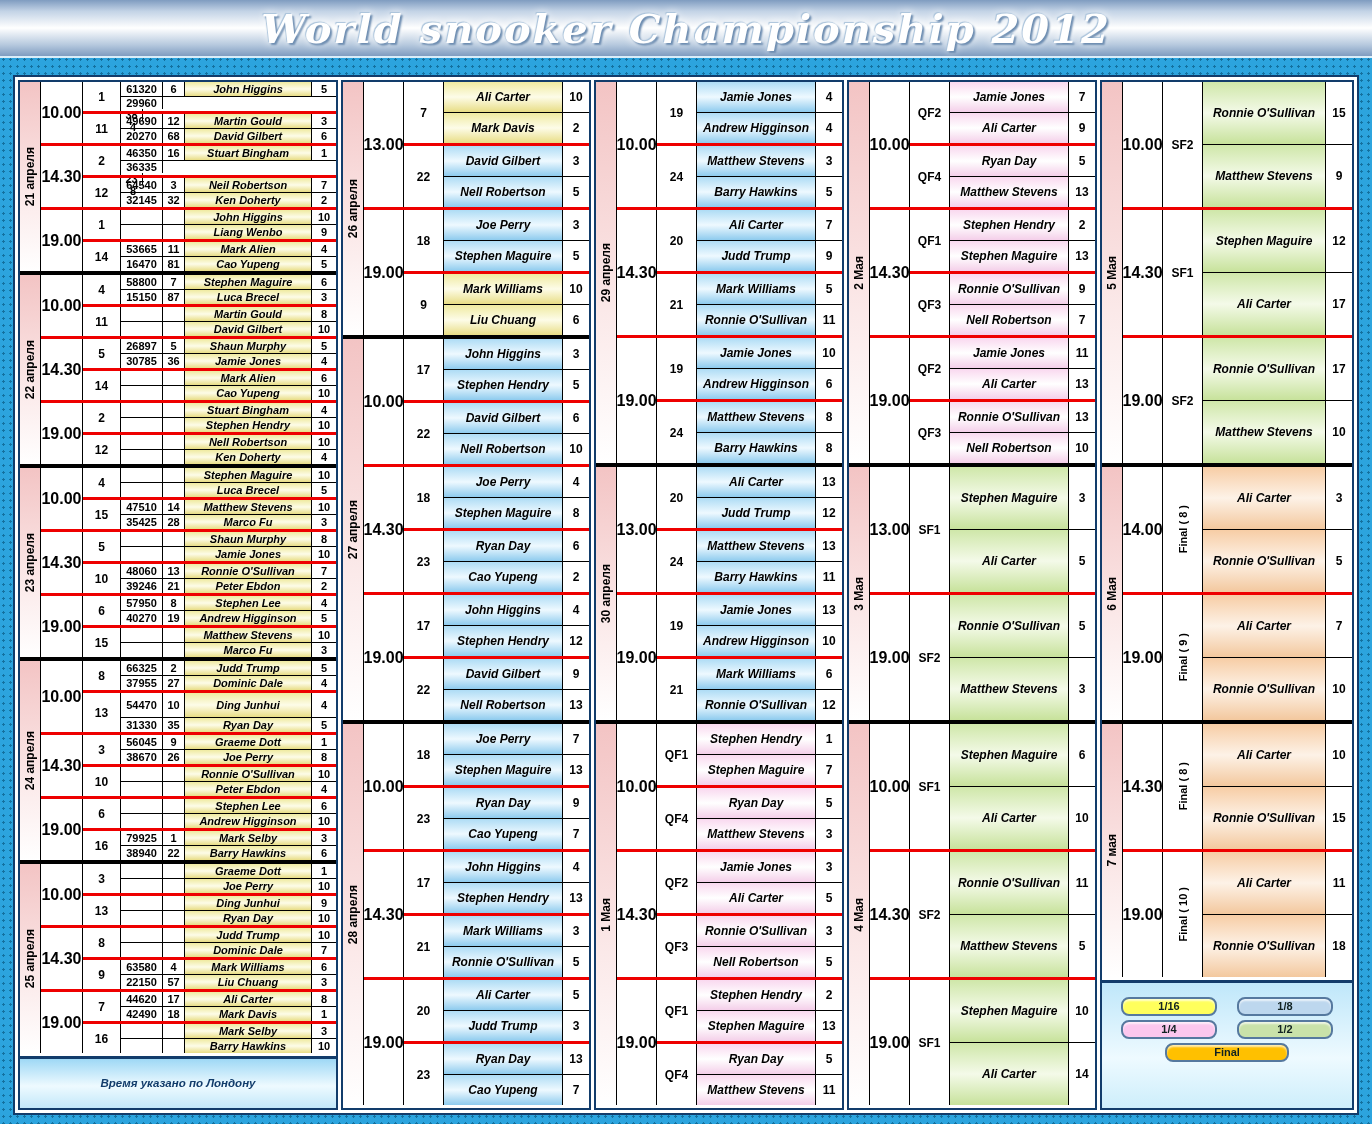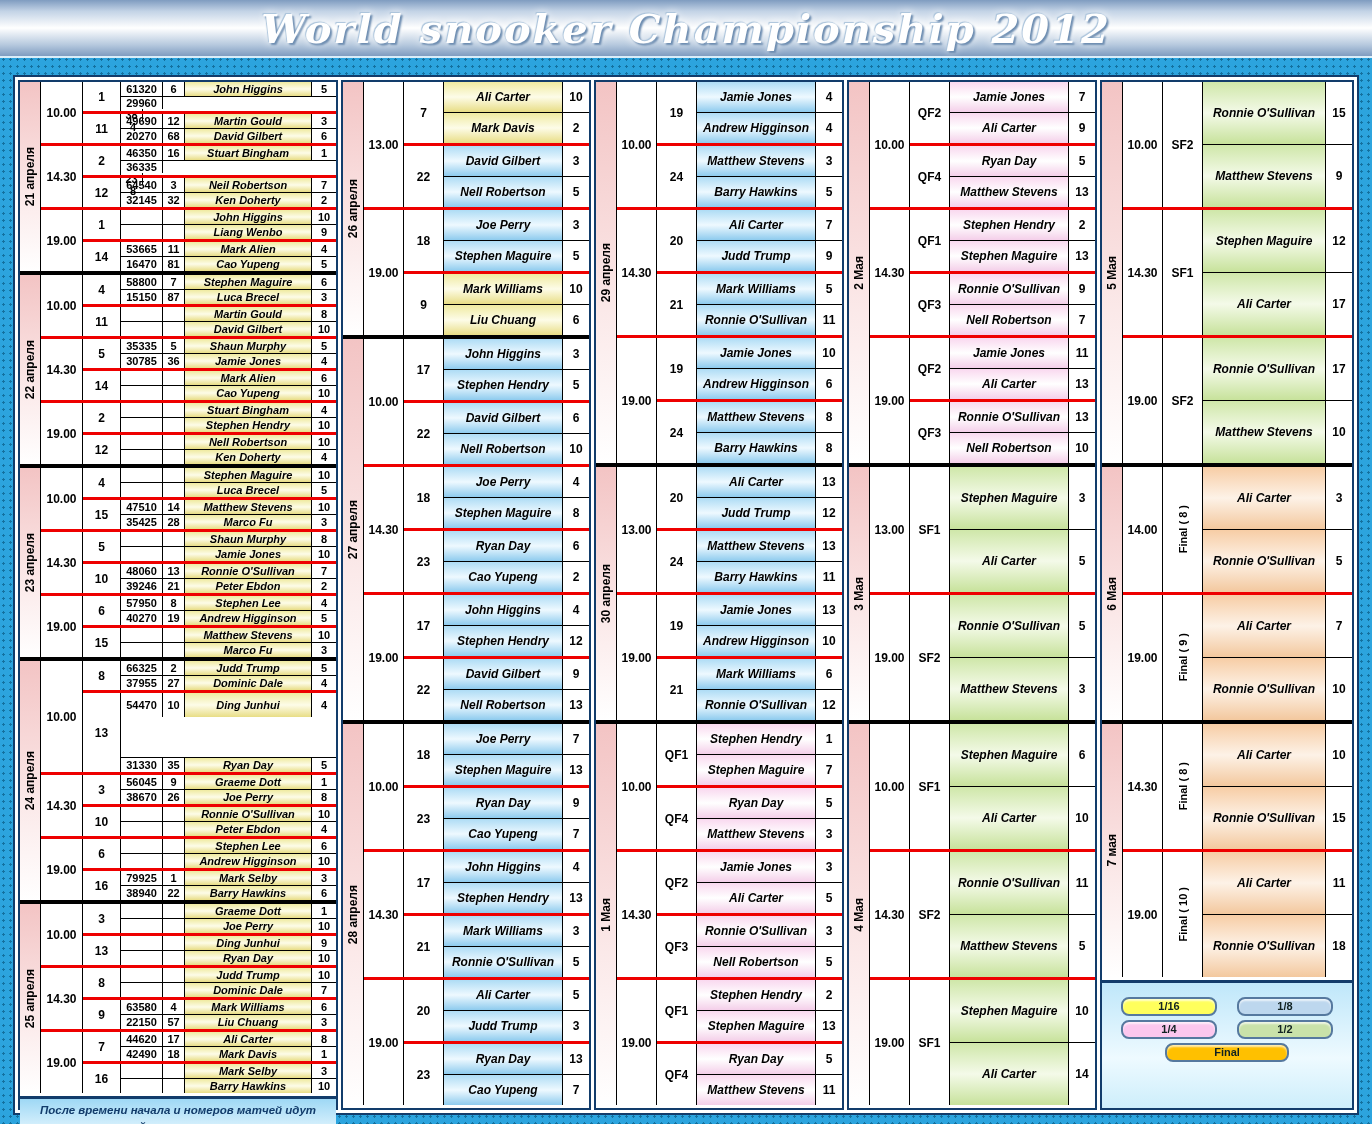--- a/index.html
+++ b/index.html
@@ -35,21 +35,21 @@
   .day-main{flex:1;display:flex;flex-direction:column;}
   .session{display:flex;}
   .session + .session{border-top:3px solid #ee0000;}
   .sess-main{flex:1;display:flex;flex-direction:column;}
   .match{display:flex;}
   .match + .match{border-top:3px solid #ee0000;}
   .rows{flex:1;display:flex;flex-direction:column;}
   .prow{display:flex;}
   .prow + .prow{border-top:1px solid #000;}
   .cell{display:flex;align-items:center;justify-content:center;box-sizing:border-box;}
-  .time{width:40px;border-right:1px solid #000;font-weight:bold;font-size:12px;}
+  .time{width:40px;border-right:1px solid #000;font-weight:bold;font-size:16px;}
   .mnum{width:40px;border-right:1px solid #000;font-weight:bold;font-size:12px;}
   .mnum.vert span{writing-mode:vertical-rl;transform:rotate(180deg);font-size:11px;white-space:nowrap;}
   .pts{width:42px;border-right:1px solid #000;font-weight:bold;font-size:11px;}
   .rank{width:22px;border-right:1px solid #000;font-weight:bold;font-size:11px;}
   .name{flex:1;border-right:1px solid #000;font-weight:bold;font-style:italic;font-size:12px;overflow:hidden;white-space:nowrap;}
   .score{width:26px;font-weight:bold;font-size:12px;}
   .c1 .time{width:42px}.c1 .mnum{width:38px}.c1 .name{font-size:11px}.c1 .score{width:24px;font-size:11px}
   .t-yellow .name{background:linear-gradient(180deg,#efeaa0 0%,#fdfce8 50%,#e8dd85 100%);}
   .t-blue   .name{background:linear-gradient(180deg,#aedcf5 0%,#eef9ff 50%,#8ecbee 100%);}
   .t-pink   .name{background:linear-gradient(180deg,#f9d8ef 0%,#ffffff 50%,#f4cfe9 100%);}
@@ -268,21 +268,21 @@
           </div>
           <div class="session">
             <div class="cell time">14.30</div>
             <div class="sess-main">
               <div class="match">
                 <div class="cell mnum">
                   <span>5</span>
                 </div>
                 <div class="rows">
                   <div class="prow t-yellow" style="height: 14px;">
-                    <div class="cell pts">35335</div>
+                    <div class="cell pts">26897</div>
                     <div class="cell rank">5</div>
                     <div class="cell name">Shaun Murphy</div>
                     <div class="cell score">5</div>
                   </div>
                   <div class="prow t-yellow" style="height: 14px;">
                     <div class="cell pts">30785</div>
                     <div class="cell rank">36</div>
                     <div class="cell name">Jamie Jones</div>
                     <div class="cell score">4</div>
                   </div>
@@ -521,21 +521,21 @@
                 <div class="cell mnum">
                   <span>13</span>
                 </div>
                 <div class="rows">
                   <div class="prow t-yellow" style="height: 24px;">
                     <div class="cell pts">54470</div>
                     <div class="cell rank">10</div>
                     <div class="cell name">Ding Junhui</div>
                     <div class="cell score">4</div>
                   </div>
-                  <div class="prow t-yellow" style="height: 14px; margin-top: 40px;">
+                  <div class="prow t-yellow" style="height: 14px;">
                     <div class="cell pts">31330</div>
                     <div class="cell rank">35</div>
                     <div class="cell name">Ryan Day</div>
                     <div class="cell score">5</div>
                   </div>
                 </div>
               </div>
             </div>
           </div>
           <div class="session">
@@ -756,21 +756,20 @@
                     <div class="cell name">Barry Hawkins</div>
                     <div class="cell score">10</div>
                   </div>
                 </div>
               </div>
             </div>
           </div>
         </div>
       </div>
       <div class="note">
-        <div>После времени начала и номеров матчей идут количество рейтинговых очков и место в официальном мировом рейтинге.</div>
         <div>Время указано по Лондону</div>
       </div>
     </div>
     <div class="col c2" style="width: 250px;">
       <div class="day">
         <div class="date">
           <span>26 апреля</span>
         </div>
         <div class="day-main">
           <div class="session">

